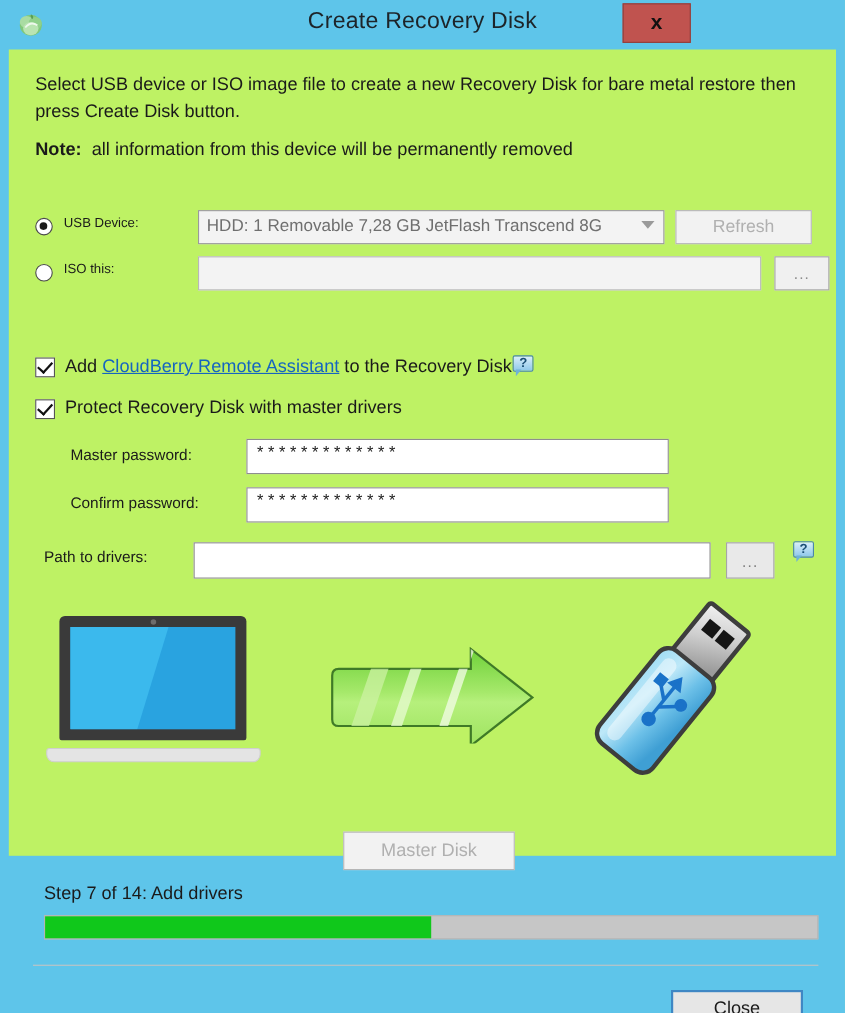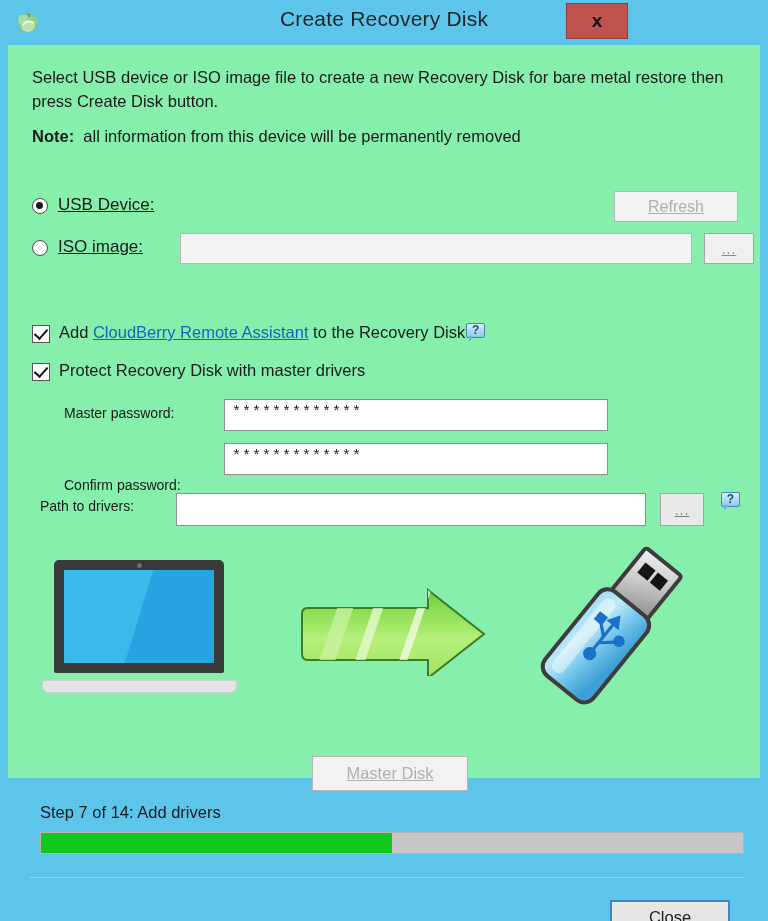--- a/index.html
+++ b/index.html
@@ -59,21 +59,21 @@
     box-sizing: border-box;
   }
 
   
   .client {
     position: absolute;
     left: 8px;
     top: 45px;
     width: 752px;
     height: 733px;
-    background: #86efac;
+    background: #bef264;
     box-sizing: border-box;
   }
 
   .intro {
     position: absolute;
     left: 24px; top: 20px;
     width: 700px;
     font-size: 16.5px;
     color: #1a1a1a;
     line-height: 24px;
@@ -105,25 +105,24 @@
     content: "";
     position: absolute;
     left: 3px; top: 3px;
     width: 7px; height: 7px;
     border-radius: 50%;
     background: #1a1a1a;
   }
   .radio-label {
     position: absolute;
     left: 26px; top: 4px;
-    font-size: 17px;
+    font-size: 12px;
     color: #1a1a1a;
     white-space: nowrap;
     cursor: pointer;
-    text-decoration: underline;
   }
 
   .combo {
     position: absolute;
     left: 148px; top: 0;
     width: 424px; height: 31px;
     background: #f3f3f3;
     border: 1px solid #9a9a9a;
     box-sizing: border-box;
     cursor: pointer;
@@ -150,21 +149,20 @@
     position: absolute;
     background: #f0f0f0;
     border: 1px solid #a6a6a6;
     box-sizing: border-box;
     font-size: 16px;
     color: #1a1a1a;
     display: flex;
     align-items: center;
     justify-content: center;
     cursor: pointer;
-    text-decoration: underline;
   }
   .btn.disabled {
     color: #b0b0b0;
     border-color: #b6b6b6;
     background: #f2f2f2;
     cursor: default;
   }
 
   .btn-refresh { left: 582px; top: 0; width: 124px; height: 31px; }
 
@@ -248,21 +246,21 @@
   }
 
   
   .lbl-right {
     position: absolute;
     font-size: 14px;
     color: #1a1a1a;
     white-space: nowrap;
   }
   .lbl-mpw { left: 56px; top: 360px; }
-  .lbl-cpw { left: 56px; top: 404px; margin-top: 28px; }
+  .lbl-cpw { left: 56px; top: 404px; }
   .tf-mpw  { left: 216px; top: 354px; width: 384px; height: 32px; }
   .tf-cpw  { left: 216px; top: 398px; width: 384px; height: 32px; }
   .tf-val {
     position: absolute;
     left: 7px; top: 4px;
     font-size: 15px;
     color: #1a1a1a;
     font-family: "Liberation Mono", monospace;
     letter-spacing: 1px;
     white-space: nowrap;
@@ -385,26 +383,30 @@
     <div class="intro">Select USB device or ISO image file to create a new Recovery Disk for bare metal restore then press Create Disk button.</div>
 
     <div class="note">
       <b>Note:</b>
       &nbsp;<span>all information from this device will be permanently removed</span>
     </div>
 
     <div class="row-usb">
       <div class="radio checked"></div>
       <div class="radio-label">USB Device:</div>
+      <div class="combo">
+        <div class="combo-text">HDD: 1 Removable 7,28 GB JetFlash Transcend 8G</div>
+        <div class="combo-arrow"></div>
+      </div>
       <div class="btn btn-refresh disabled">Refresh</div>
     </div>
 
     <div class="row-iso">
       <div class="radio"></div>
-      <div class="radio-label">ISO image:</div>
+      <div class="radio-label">ISO this:</div>
       <div class="textfield readonlygray tf-iso">
         <div class="tf-val"></div>
       </div>
       <div class="btn btn-iso">...</div>
     </div>
 
     <div class="row-cb1">
       <div class="checkbox checked"></div>
       <div class="cb-label"><span>Add </span><span class="link">CloudBerry Remote Assistant</span><span> to the Recovery Disk</span><span class="help-icon"><span class="bubble"></span><span class="tail"></span><span class="qm">?</span></span></div>
     </div>

